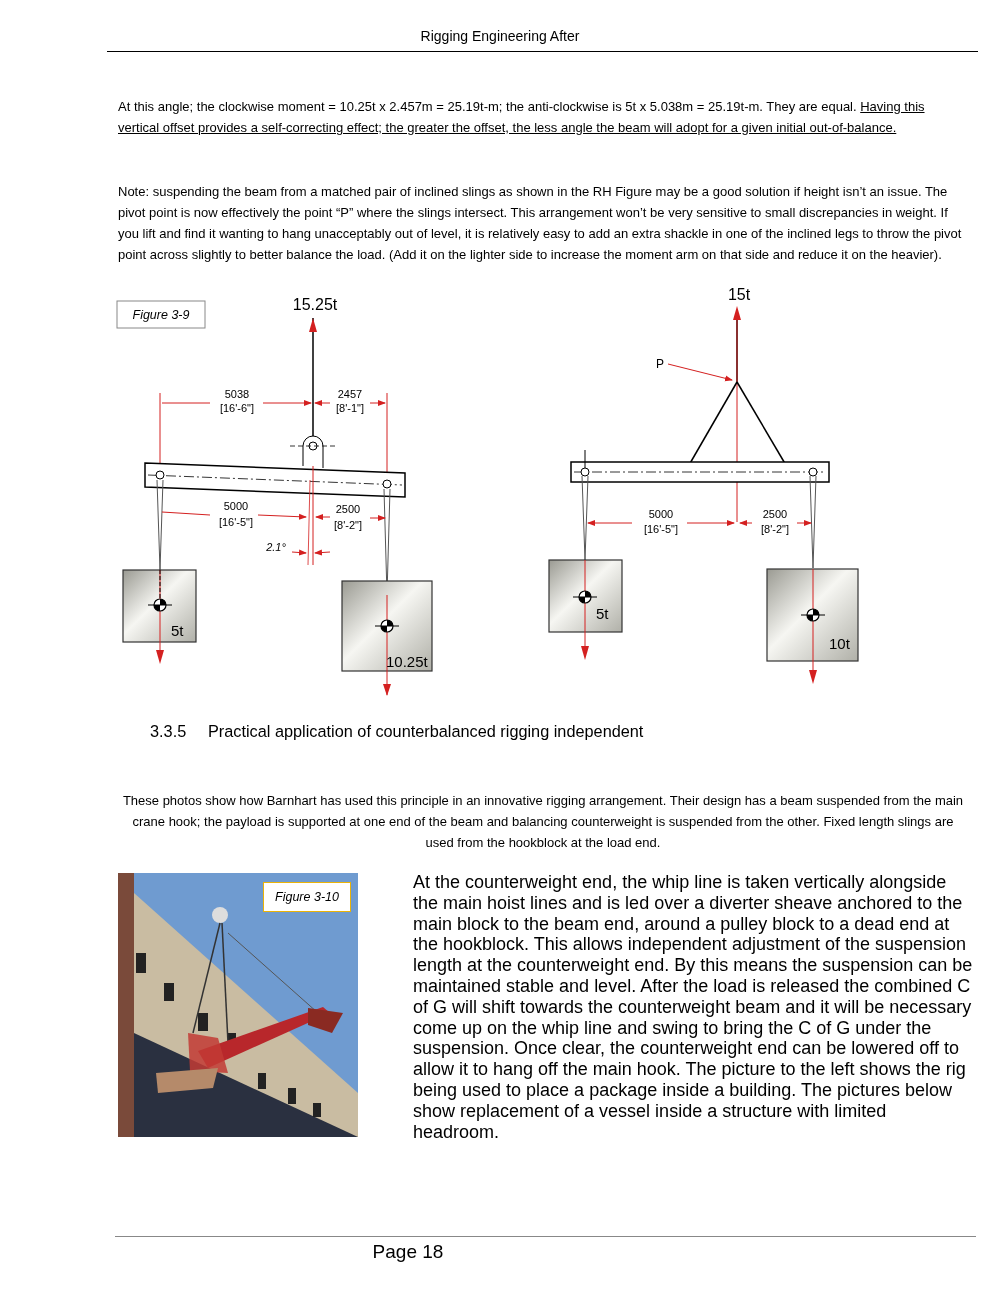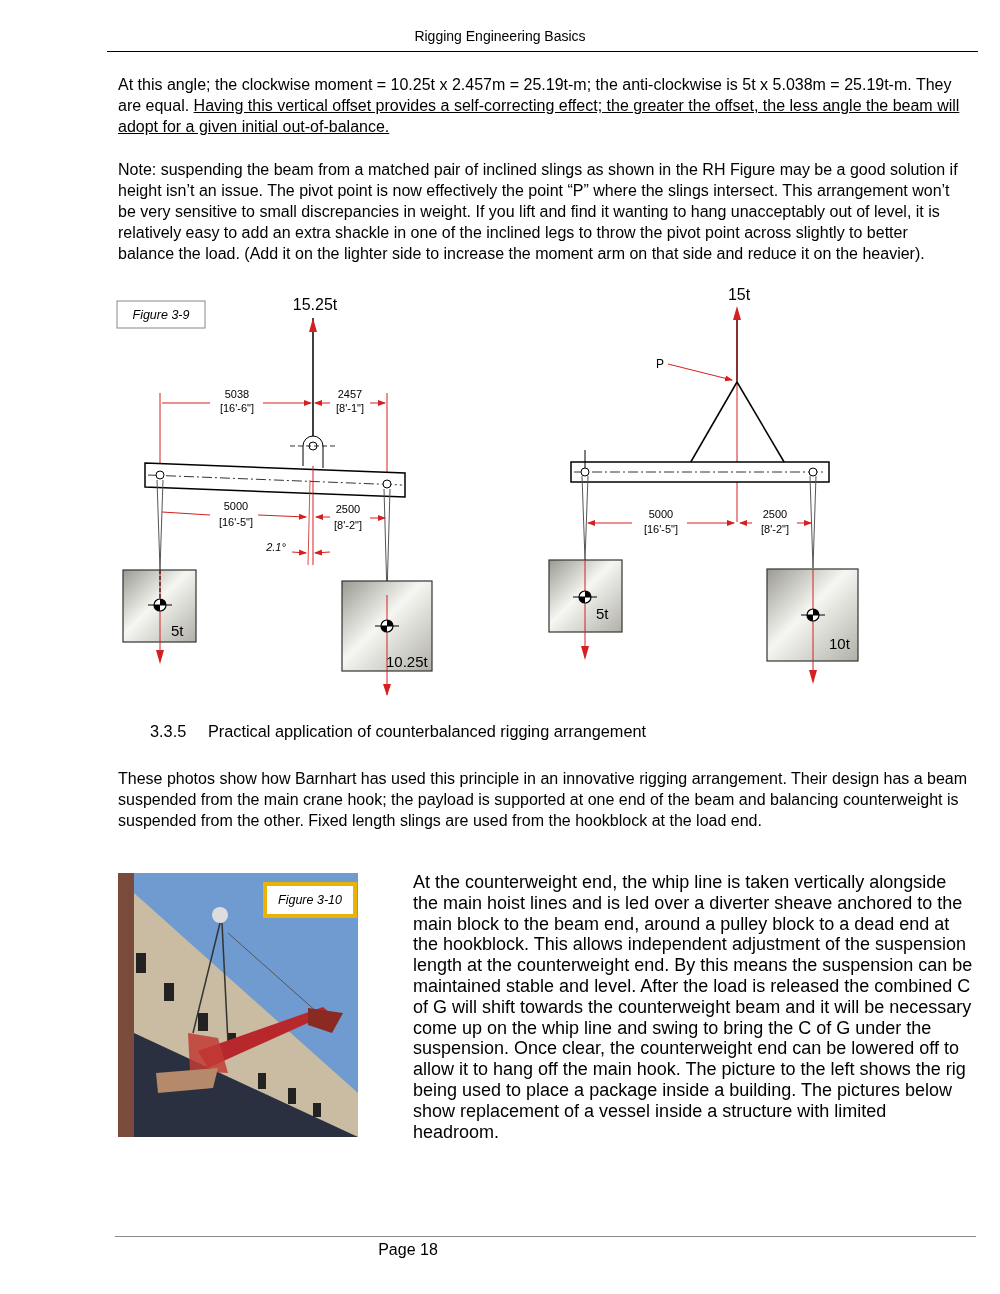--- a/index.html
+++ b/index.html
@@ -1,37 +1,37 @@
 <!DOCTYPE html>
 <html><head>
 <meta charset="utf-8">
 <style>
   html, body { margin: 0; padding: 0; background: #ffffff; }
   body { width: 1000px; height: 1294px; position: relative; overflow: hidden;
          font-family: "Liberation Sans", sans-serif; color: #000; }
   .header-title { position: absolute; top: 28px; left: 0; width: 1000px; text-align: center; font-size: 14px; }
   .header-rule { position: absolute; top: 51px; left: 107px; width: 871px; height: 0; border-top: 1.5px solid #000; }
-  .para { position: absolute; left: 118px; width: 850px; font-size: 16px; line-height: 21px; }
+  .para { position: absolute; left: 118px; width: 850px; font-size: 13px; line-height: 21px; margin-top: 22px; }
   .u { text-decoration: underline; }
   .note { }
   .figure-svg { position: absolute; left: 0; top: 280px; }
   .section-heading { position: absolute; left: 118px; top: 722px; font-size: 16.3px; }
   .section-heading .num { display: inline-block; width: 58px; margin-left: 32px; }
   .photo { position: absolute; left: 118px; top: 873px; width: 240px; height: 264px; overflow: hidden; }
   .photo-caption { position: absolute; left: 263px; top: 882px; width: 86px; height: 28px; background: #fff;
-                   border: 4px solid #eab308; font-style: italic; font-size: 12.5px; text-align: center; line-height: 28px; }
+                   border: 1px solid #eab308; font-style: italic; font-size: 12.5px; text-align: center; line-height: 28px; }
   .side-text { position: absolute; left: 413px; top: 872px; width: 560px; font-size: 18px; line-height: 20.8px; }
   .footer-rule { position: absolute; top: 1236px; left: 115px; width: 861px; border-top: 1px solid #888; }
-  .footer-page { position: absolute; top: 1241px; left: 0; width: 816px; text-align: center; font-size: 16px; }
+  .footer-page { position: absolute; top: 1241px; left: 0; width: 816px; text-align: center; font-size: 19px; }
   .fig-label { font-style: italic; font-size: 12.5px; }
 </style>
 </head>
 <body>
 
-<div class="header-title">Rigging Engineering Basics</div>
+<div class="header-title">Rigging Engineering After</div>
 <div class="header-rule"></div>
 
 <div class="para" style="top:74px;">
   <span>At this angle; the clockwise moment = 10.25t x 2.457m = 25.19t-m; the anti-clockwise is 5t x 5.038m = 25.19t-m. They are equal. </span><span class="u">Having this vertical offset provides a self-correcting effect; the greater the offset, the less angle the beam will adopt for a given initial out-of-balance.</span>
 </div>
 
 <div class="para note" style="top:159px;">Note: suspending the beam from a matched pair of inclined slings as shown in the RH Figure may be a good solution if height isn’t an issue. The pivot point is now effectively the point “P” where the slings intersect. This arrangement won’t be very sensitive to small discrepancies in weight. If you lift and find it wanting to hang unacceptably out of level, it is relatively easy to add an extra shackle in one of the inclined legs to throw the pivot point across slightly to better balance the load. (Add it on the lighter side to increase the moment arm on that side and reduce it on the heavier).</div>
 
 <svg class="figure-svg" width="1000" height="420" viewBox="0 280 1000 420">
   <defs>
@@ -155,24 +155,24 @@
     <path d="M809,670 L813,684 L817,670 z" fill="#d42020"></path>
     <circle cx="813" cy="615" r="6" fill="#fff" stroke="#000" stroke-width="1.2"></circle>
     <path d="M813,615 L813,609 A6,6 0 0 1 819,615 z" fill="#000"></path>
     <path d="M813,615 L813,621 A6,6 0 0 1 807,615 z" fill="#000"></path>
     <line x1="801" y1="615" x2="825" y2="615" stroke="#000" stroke-width="1"></line>
     <text x="829" y="649" font-size="15" font-family="Liberation Sans, sans-serif">10t</text>
   </g>
 </svg>
 
 <div class="section-heading">
-  <span class="num">3.3.5</span><span>Practical application of counterbalanced rigging arrangement</span>
+  <span class="num">3.3.5</span><span>Practical application of counterbalanced rigging independent</span>
 </div>
 
-<div class="para" style="top:768px;">These photos show how Barnhart has used this principle in an innovative rigging arrangement. Their design has a beam suspended from the main crane hook; the payload is supported at one end of the beam and balancing counterweight is suspended from the other. Fixed length slings are used from the hookblock at the load end.</div>
+<div class="para" style="top:768px;text-align:center;">These photos show how Barnhart has used this principle in an innovative rigging arrangement. Their design has a beam suspended from the main crane hook; the payload is supported at one end of the beam and balancing counterweight is suspended from the other. Fixed length slings are used from the hookblock at the load end.</div>
 
 <div class="photo">
   <svg width="240" height="264" viewBox="0 0 240 264">
     <rect width="240" height="264" fill="#6f9bd0"></rect>
     <rect x="0" y="0" width="16" height="264" fill="#7a4a3a"></rect>
     <polygon points="16,20 240,220 240,264 16,264" fill="#c9bca2"></polygon>
     <polygon points="16,160 240,264 16,264" fill="#2a3040"></polygon>
     <rect x="18" y="80" width="10" height="20" fill="#222"></rect>
     <rect x="46" y="110" width="10" height="18" fill="#222"></rect>
     <rect x="80" y="140" width="10" height="18" fill="#222"></rect>

